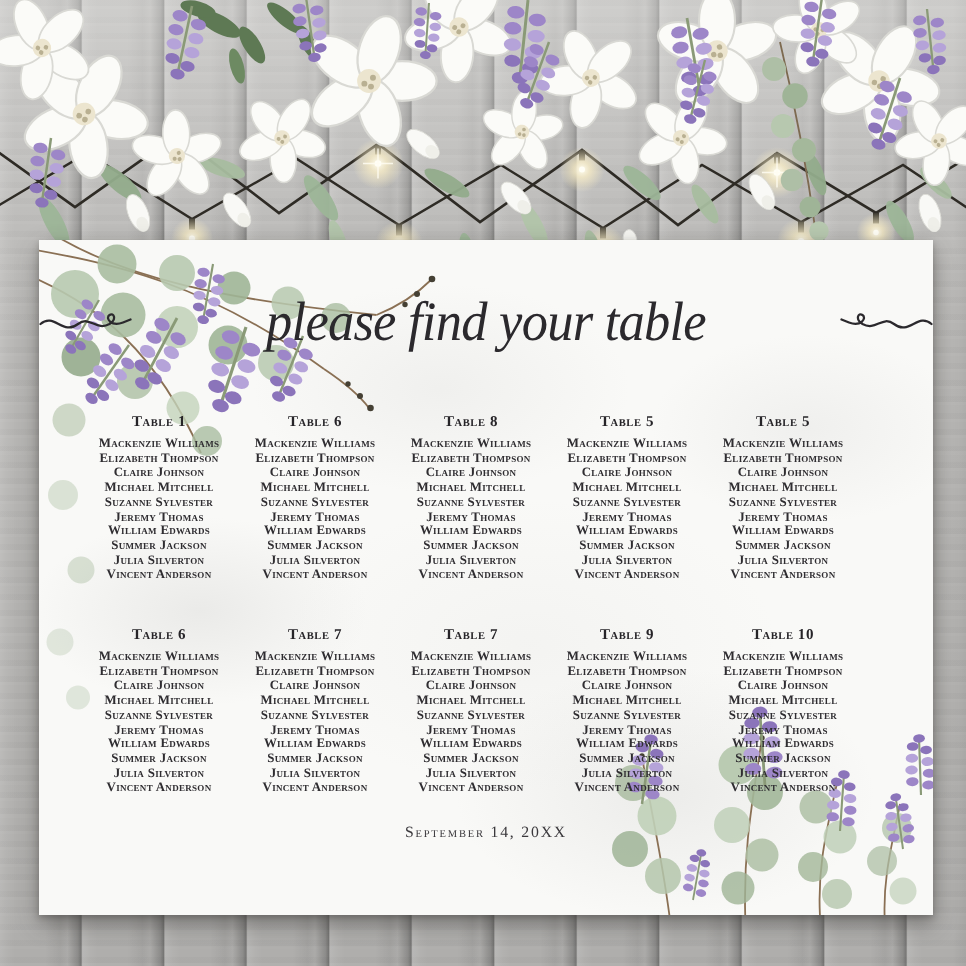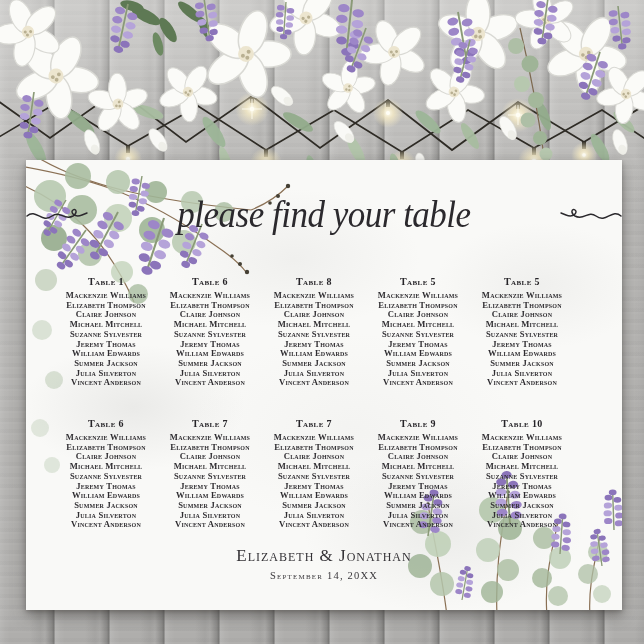--- a/index.html
+++ b/index.html
@@ -637,16 +637,15 @@
             <div class="guest">Summer Jackson</div>
 
             <div class="guest">Julia Silverton</div>
 
             <div class="guest">Vincent Anderson</div>
           </div>
       </div>
     </div>
 
   <div class="poster-footer">
-    <div class="couple">Elizabeth &amp; Jonathan</div>
     <div class="event-date">September 14, 20XX</div>
   </div>
 </div>
 
 </body></html>

